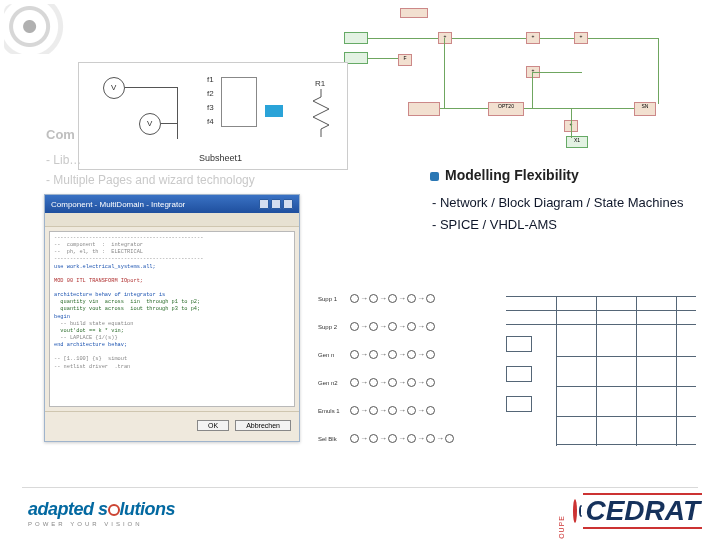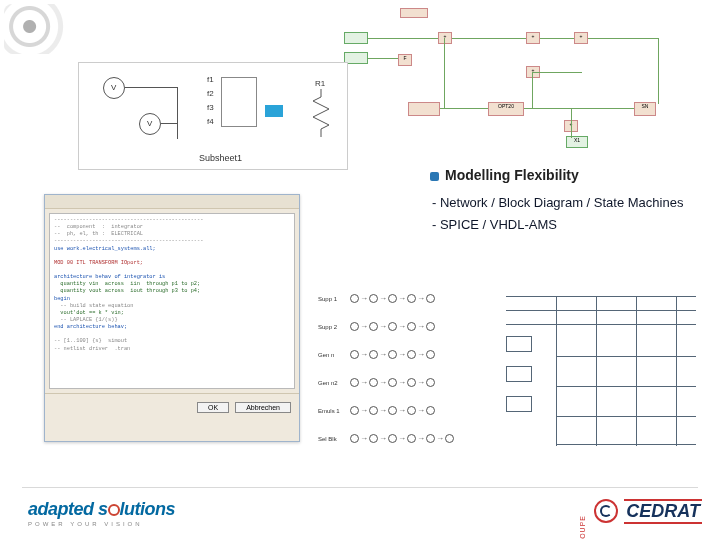--- a/index.html
+++ b/index.html
@@ -97,21 +97,21 @@
   .footer-left .logo-as { font-family:Arial; font-weight:bold; font-style:italic; font-size:18px; color:#0369a1; letter-spacing:-.5px; }
   .footer-left .logo-as .o { display:inline-block; width:12px; height:12px; border:2px solid #c43; border-radius:50%; vertical-align:-1px; }
   .footer-left .tag { font-size:6px; letter-spacing:3px; color:#888; margin-top:1px; }
 
   .footer-right {
     position:absolute; bottom:10px; right:18px; width:150px; height:38px;
     display:flex; align-items:center; justify-content:flex-end; gap:6px;
   }
   .footer-right .groupe { font-size:7px; color:#c33; transform:rotate(-90deg) translateY(-2px); transform-origin:right bottom; letter-spacing:1px; }
   .footer-right .cedrat {
-    font-family: Arial; font-weight:bold; font-style:italic; font-size:18px; color:#16325c; letter-spacing:0;
+    font-family: Arial; font-weight:bold; font-style:italic; font-size:28px; color:#16325c; letter-spacing:0;
     border-top:2px solid #c33; border-bottom:2px solid #c33; padding:0 2px;
   }
   .footer-right .cicon { width:24px; height:24px; border-radius:50%; border:2px solid #c33; position:relative; }
   .footer-right .cicon::before { content:""; position:absolute; inset:4px; border:2px solid #16325c; border-radius:50%; border-right-color:transparent; }
 
   .hr { position:absolute; bottom:52px; left:22px; right:22px; height:1px; background:#d9d9d9; }
 </style>
 </head>
 <body>
 
@@ -164,28 +164,42 @@
     <div style="position:absolute;top:14px;left:142px;width:36px;height:50px;border:1px solid #888"></div>
     <div style="position:absolute;top:42px;left:186px;width:18px;height:12px;background:#2aa3d8"></div>
 
     <span class="sym" style="top:16px;left:236px">R1</span>
     <svg style="position:absolute;top:26px;left:228px" width="28" height="48">
         <path d="M14 0 v8 l-8 4 16 8 -16 8 16 8 -8 4 v8" stroke="#555" fill="none"></path>
       </svg>
     <span class="sym" style="top:90px;left:120px;font-size:9px">Subsheet1</span>
   </div>
 
+  <div class="left-text">
+    <div class="heading">Com</div>
+    <div>- Lib…</div>
+    <div>- Multiple Pages and wizard technology</div>
+    <div>                                        n</div>
+  </div>
 
   <div class="right-text">
     <div class="heading bullet">Modelling Flexibility</div>
     <div class="sub">- Network / Block Diagram / State Machines</div>
     <div class="sub">- SPICE / VHDL-AMS</div>
   </div>
 
   <div class="code-win">
+    <div class="titlebar">
+      <span>Component - MultiDomain - Integrator</span>
+      <span class="btns">
+        <span class="btn"></span>
+        <span class="btn"></span>
+        <span class="btn"></span>
+      </span>
+    </div>
     <div class="toolbar"></div>
     <div class="editor"><span class="cmt">-----------------------------------------------</span>
 <span class="cmt">--  component  :  integrator</span>
 <span class="cmt">--  ph, el, th :  ELECTRICAL</span>
 <span class="cmt">-----------------------------------------------</span>
 <span class="kw">use work.electrical_systems.all;</span>
 <span></span>
 <span class="red">MOD 00 ITL TRANSFORM IOport;</span>
 <span></span>
 <span class="kw">architecture behav of integrator is</span>

